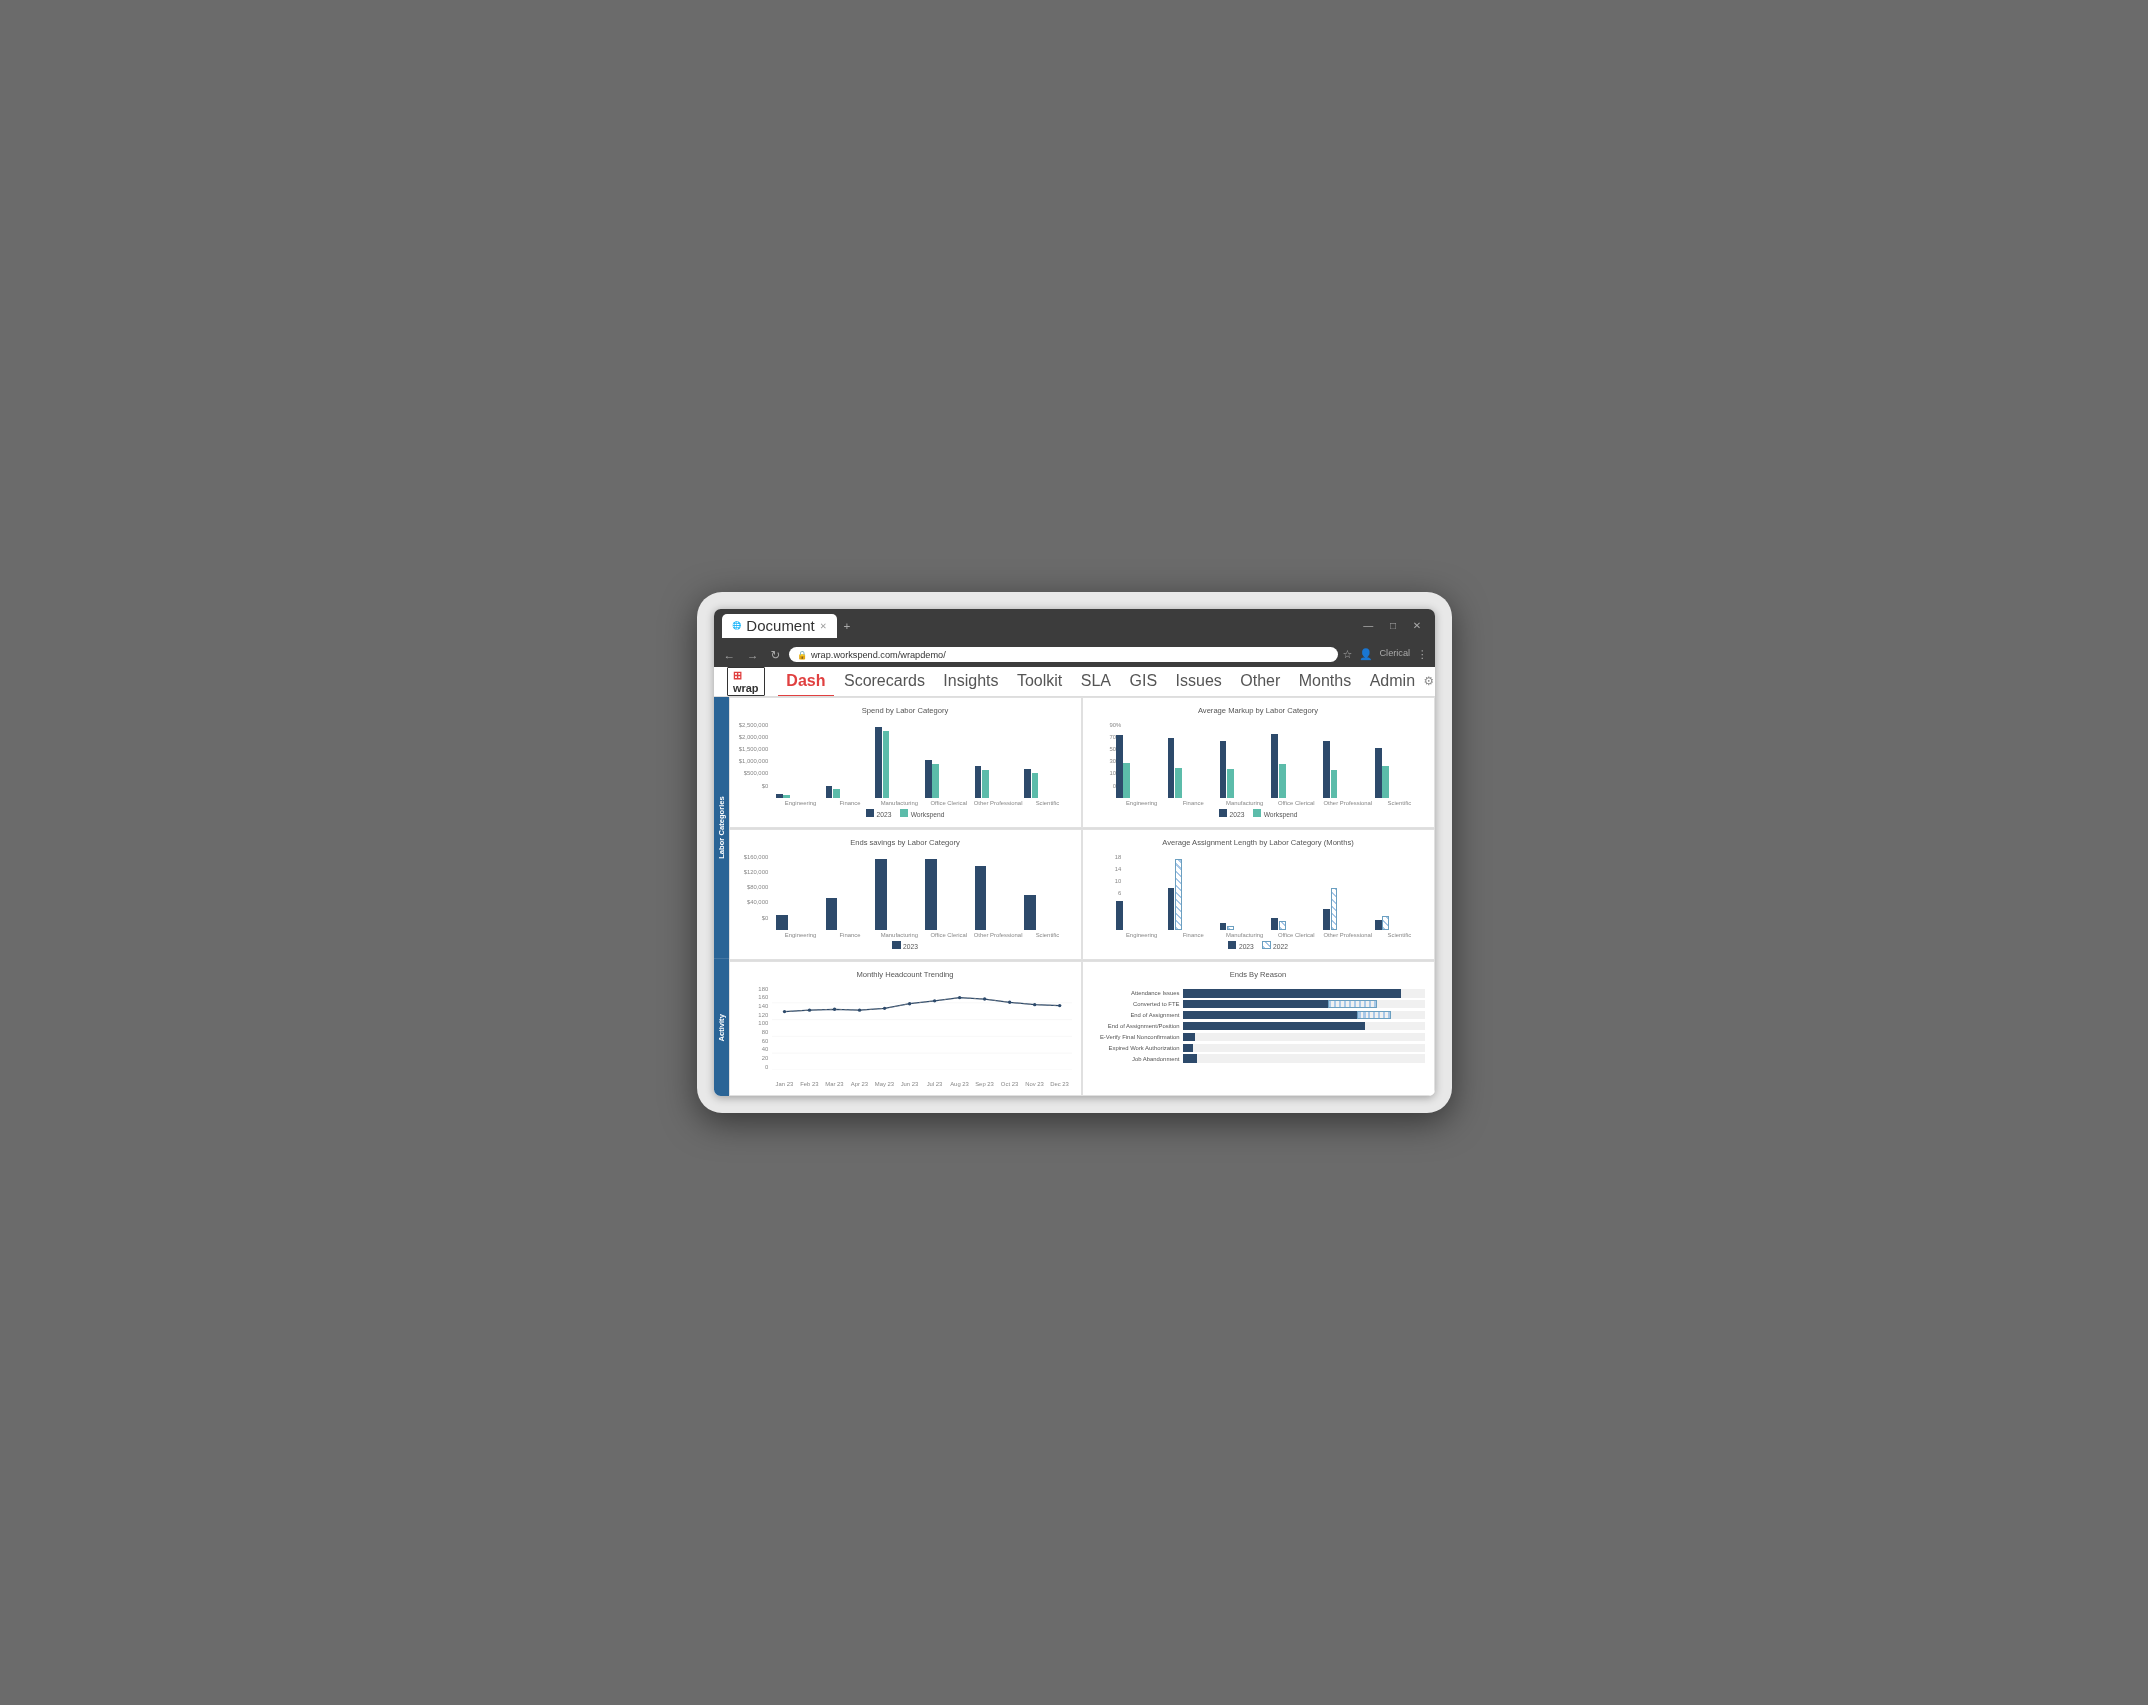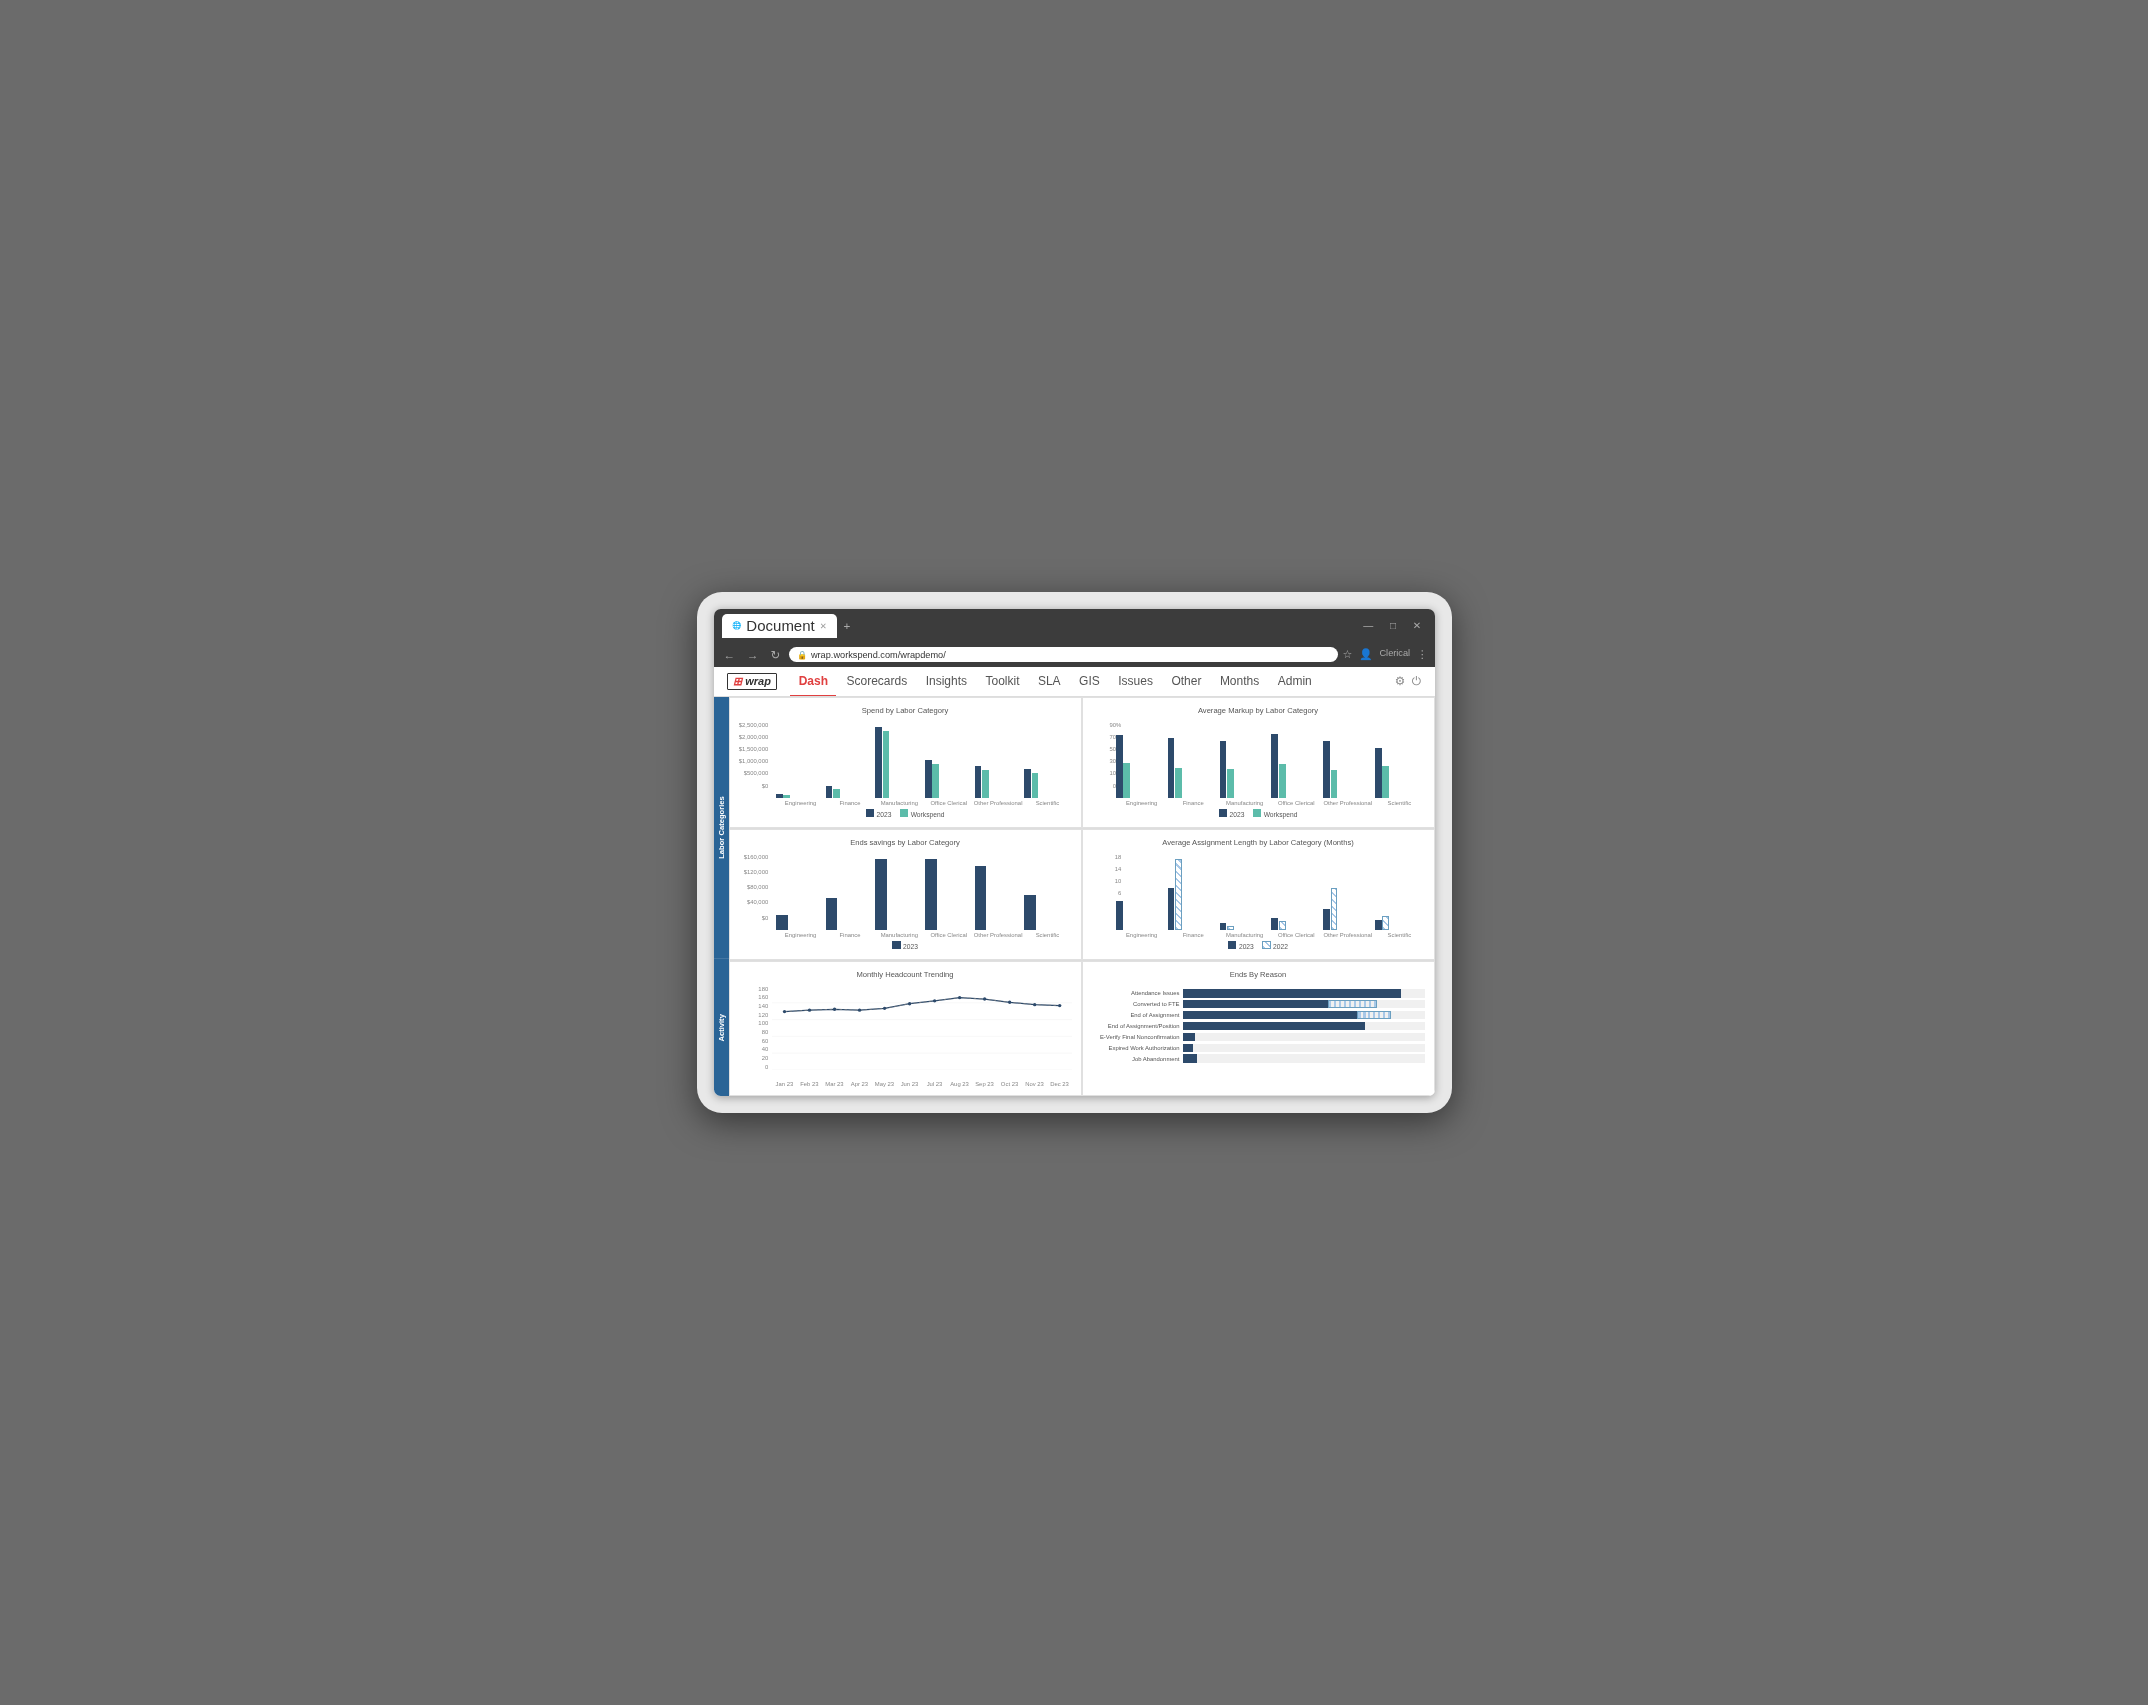--- a/index.html
+++ b/index.html
@@ -75,27 +75,26 @@
       height: 30px;
     }
     .app-logo {
       font-weight: bold;
       font-size: 11px;
       color: #333;
       border: 1.7px solid #333;
       padding: 1px 5px;
       margin-right: 13.4px;
       border-radius: 1px;
-      font-style: italic;
     }
     .app-logo span { color: #e04040; }
     .nav-items { display: flex; gap: 1.7px; align-items: center; height: 100%; }
     .nav-item {
       padding: 0 8.4px;
-      font-size: 12px;
+      font-size: 16px;
       color: #555;
       height: 100%;
       display: flex;
       align-items: center;
       cursor: pointer;
       border-bottom: 1.7px solid transparent;
     }
     .nav-item.active { color: #e04040; border-bottom: 1.7px solid #e04040; font-weight: bold; }
     .nav-right { margin-left: auto; display: flex; gap: 6.7px; color: #888; font-size: 11.7px; }
 

